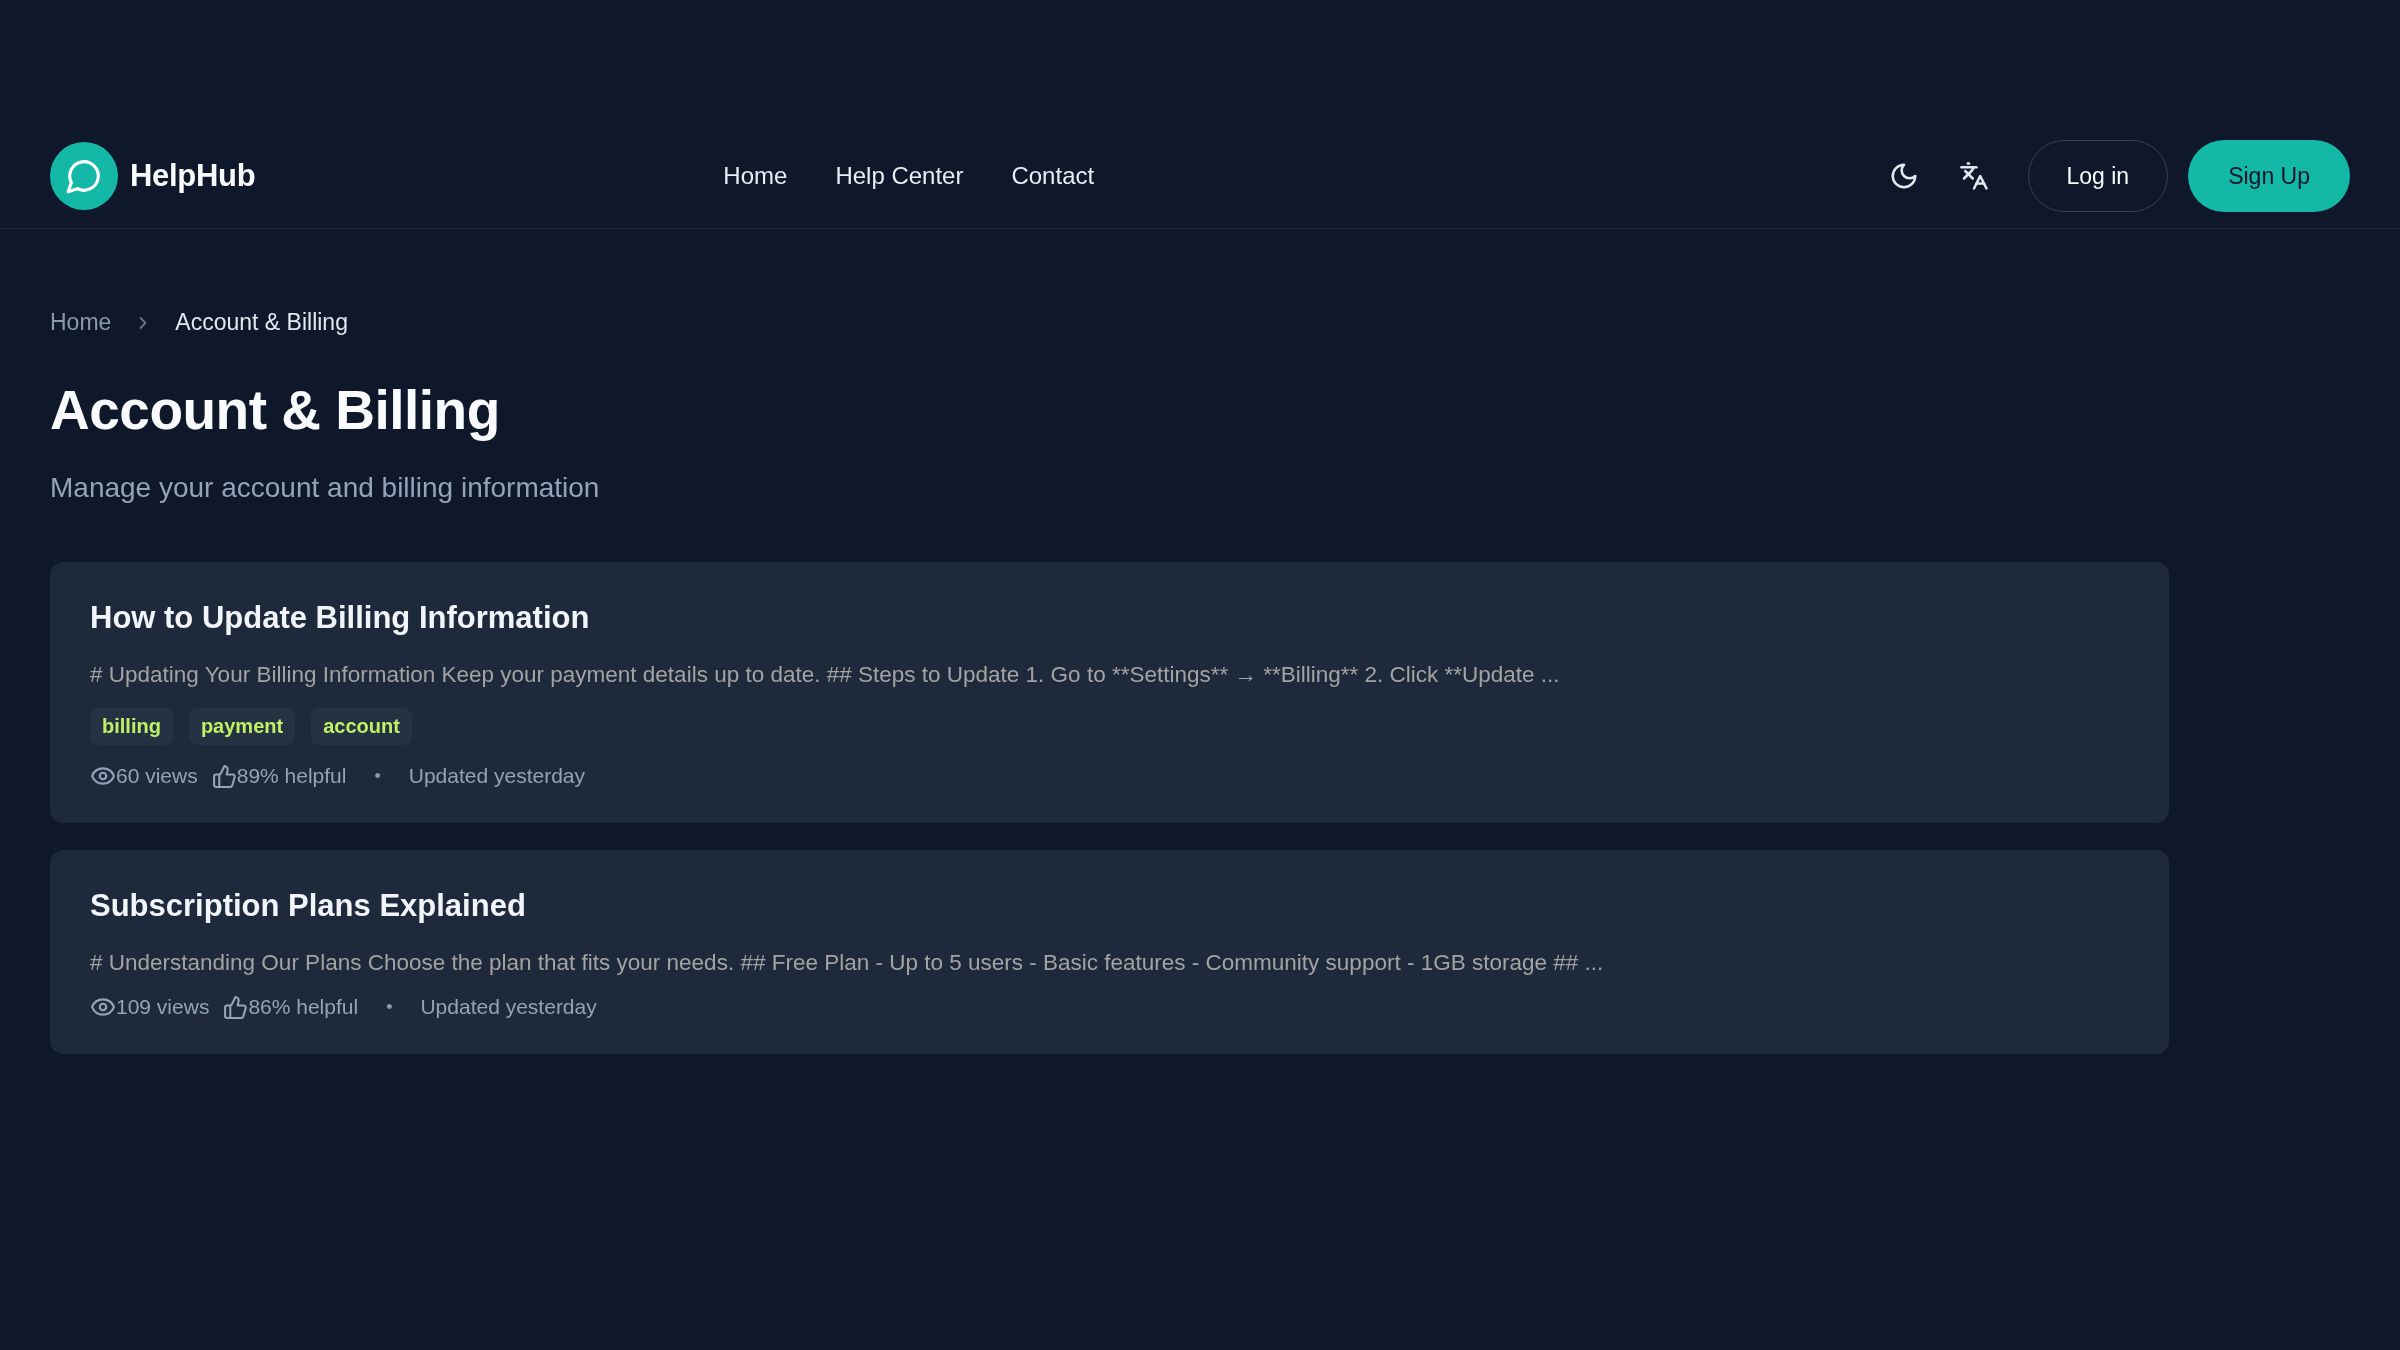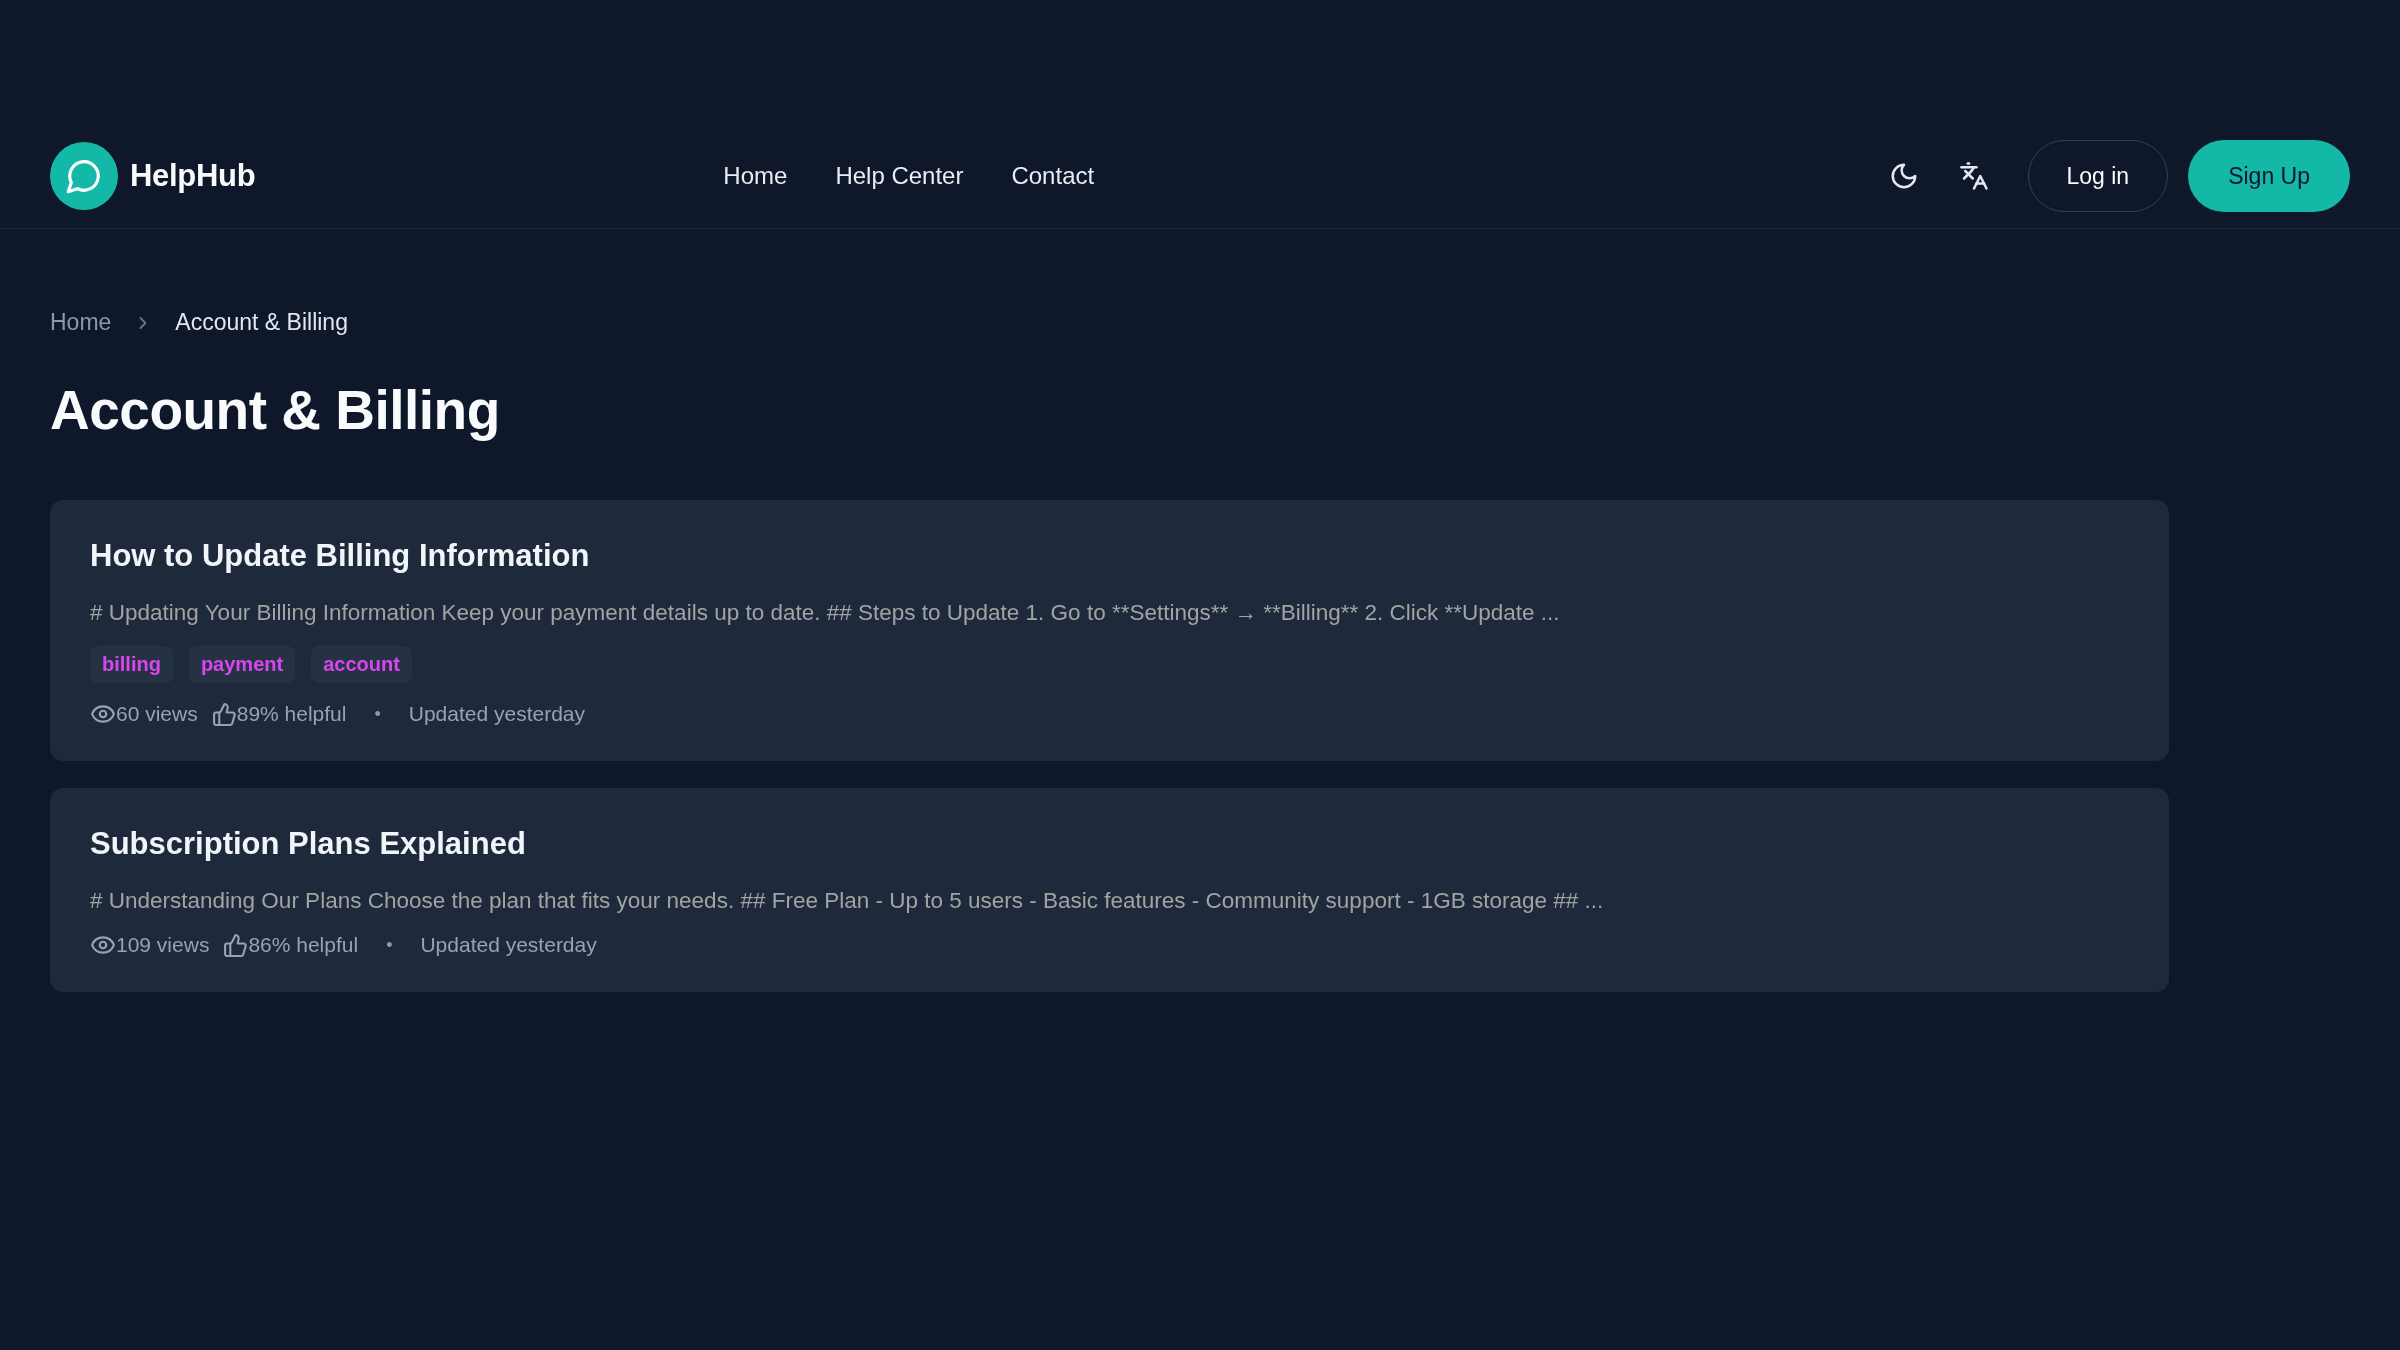--- a/index.html
+++ b/index.html
@@ -94,21 +94,21 @@
   }
   .article-title { font-size: 31px; font-weight: 700; color: #f1f5f9; }
   .article-excerpt {
     margin-top: 26px;
     font-size: 22.5px;
     color: #a3a3a3;
     white-space: nowrap; overflow: hidden; text-overflow: ellipsis;
   }
   .tag-row { margin-top: 20px; display: flex; align-items: center; gap: 16px; }
   .tag {
-    font-size: 20px; font-weight: 700; color: #d946ef;
+    font-size: 20px; font-weight: 700; color: #bef264;
     background: rgba(148,163,184,0.07);
     padding: 7px 12px; border-radius: 8px;
   }
   .meta-row {
     margin-top: 18px;
     display: flex; align-items: center; gap: 14px;
     font-size: 21px; color: #94a3b8;
   }
   .meta-item { display: flex; align-items: center; }
   .meta-dot { color: #8b99ad; margin: 0 14px; font-size: 18px; }
@@ -169,20 +169,21 @@
     <span class="crumb-link">Home</span>
     <span class="crumb-sep">
       <svg width="20" height="20" viewBox="0 0 24 24" fill="none" stroke="#64748b" stroke-width="2.2" stroke-linecap="round" stroke-linejoin="round">
         <path d="m9 18 6-6-6-6"></path>
       </svg>
     </span>
     <span class="crumb-current">Account &amp; Billing</span>
   </div>
 
   <h1 class="page-title">Account &amp; Billing</h1>
+  <p class="page-subtitle">Manage your account and billing information</p>
 
   <div class="article-list">
 
     <div class="article-card">
       <div class="article-title">How to Update Billing Information</div>
       <div class="article-excerpt"># Updating Your Billing Information Keep your payment details up to date. ## Steps to Update 1. Go to **Settings** → **Billing** 2. Click **Update ...</div>
       <div class="tag-row">
         <span class="tag">billing</span>
         <span class="tag">payment</span>
         <span class="tag">account</span>

